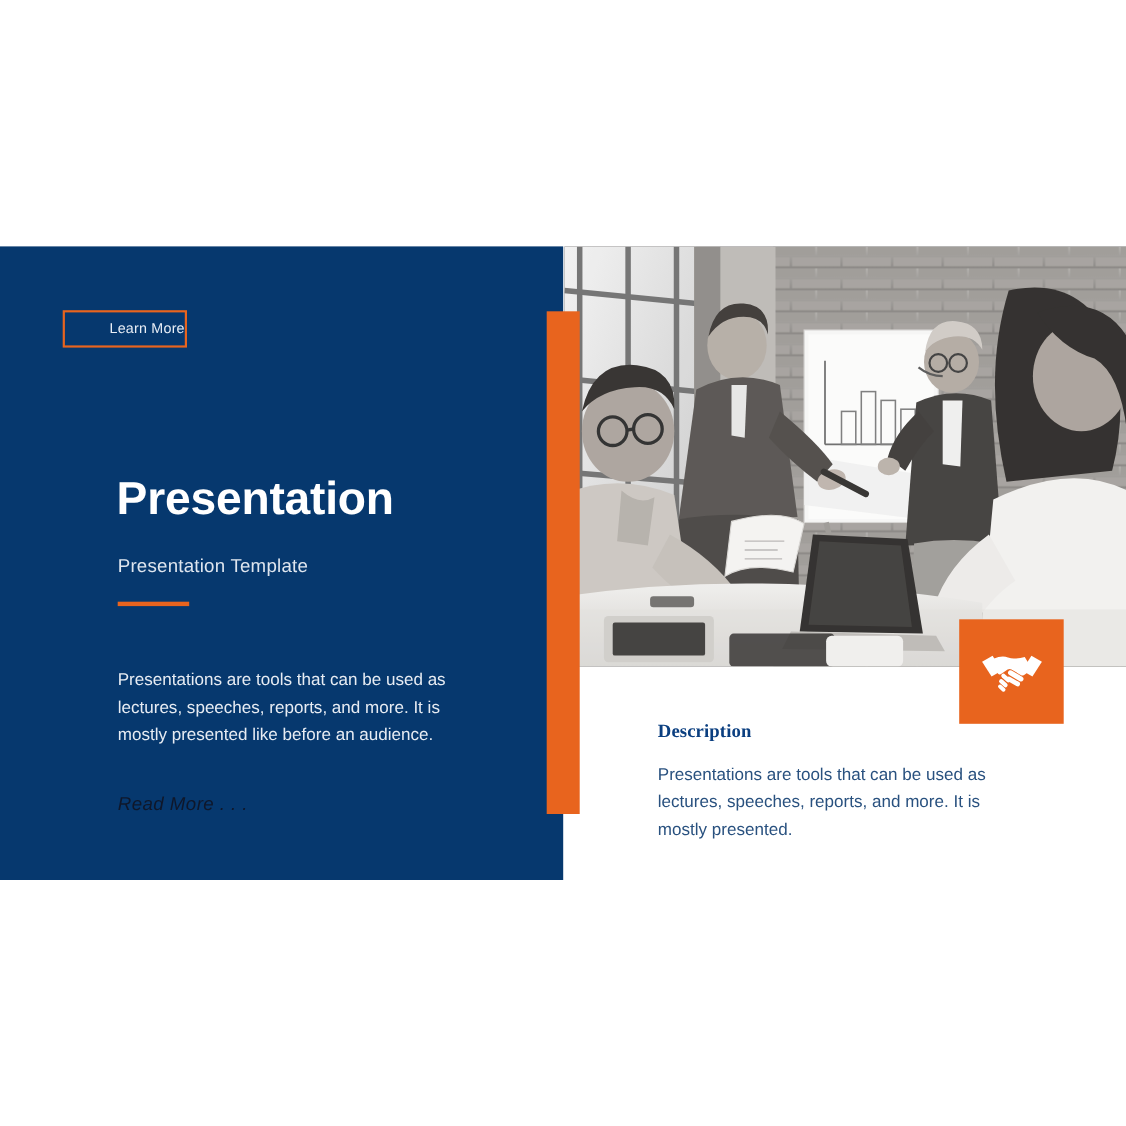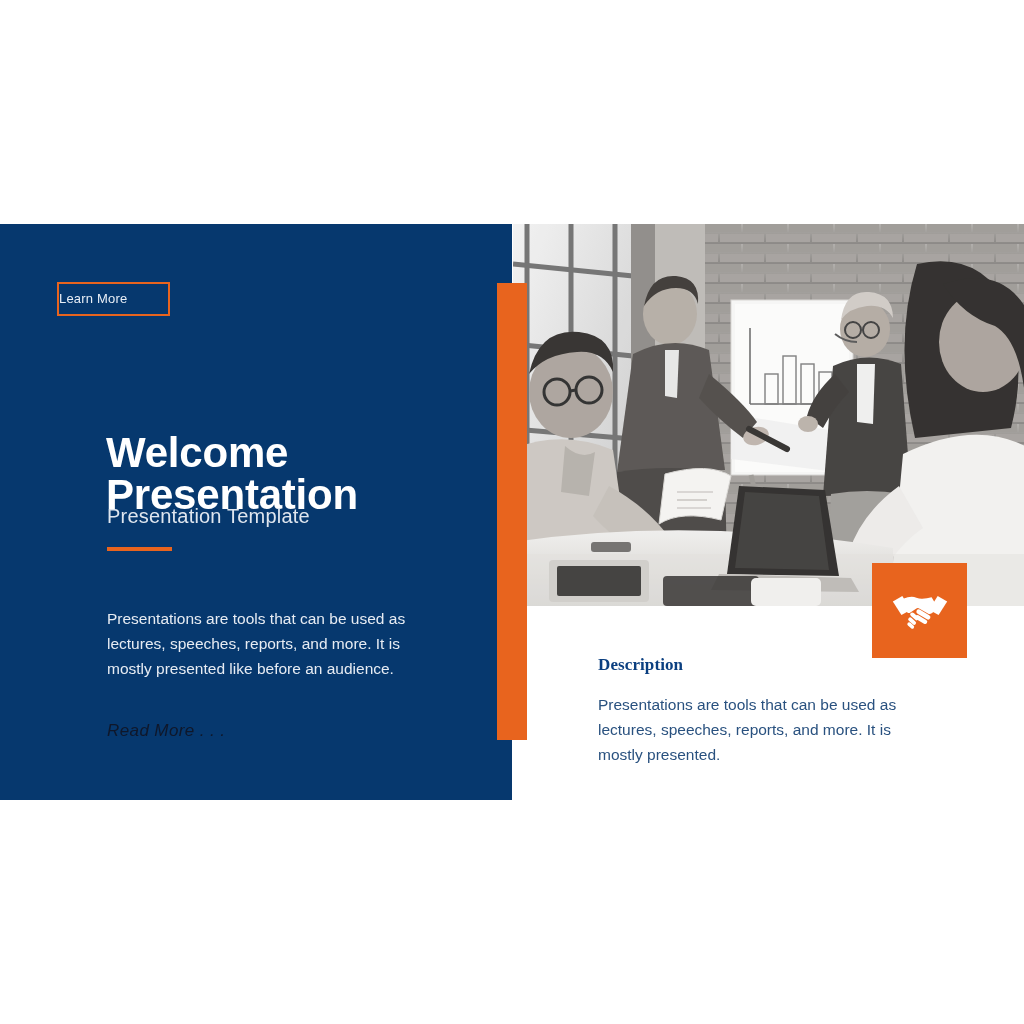--- a/index.html
+++ b/index.html
@@ -39,21 +39,21 @@
     width: 113px;
     height: 34px;
     box-sizing: border-box;
     border: 2px solid #e8641e;
     border-radius: 0;
     background: transparent;
     color: #e8eef6;
     font-family: "Liberation Sans", sans-serif;
     font-size: 13px;
     line-height: 30px;
-    text-align: left;
+    text-align: right;
     letter-spacing: 0.2px;
     cursor: pointer;
     padding: 0;
   }
 
   
   #headline {
     position: absolute;
     left: 106px;
     top: 404px;
@@ -67,21 +67,21 @@
   #headline .line {
     display: block;
   }
 
   
   #subtitle {
     position: absolute;
     left: 107px;
     top: 505px;
     color: #dfe6ef;
-    font-size: 20px;
+    font-size: 17px;
     letter-spacing: 0.2px;
   }
 
   
   #divider {
     position: absolute;
     left: 107px;
     top: 547px;
     width: 65px;
     height: 4px;
@@ -300,21 +300,20 @@
 
       <rect x="0" y="0" width="511" height="382" fill="#ffffff" opacity="0.05"></rect>
     </svg>
   </div>
 
   <div id="orange-bar"></div>
 
   <button id="learn-more-button">Learn More</button>
 
   <h1 id="headline">
-    <span class="line">Welcome</span>
     <span class="line">Presentation</span>
   </h1>
 
   <div id="subtitle">Presentation Template</div>
 
   <div id="divider"></div>
 
   <p id="left-paragraph">Presentations are tools that can be used as lectures, speeches, reports, and more. It is mostly presented like before an audience.</p>
 
   <a id="read-more-link" href="#">Read More . . .</a>

